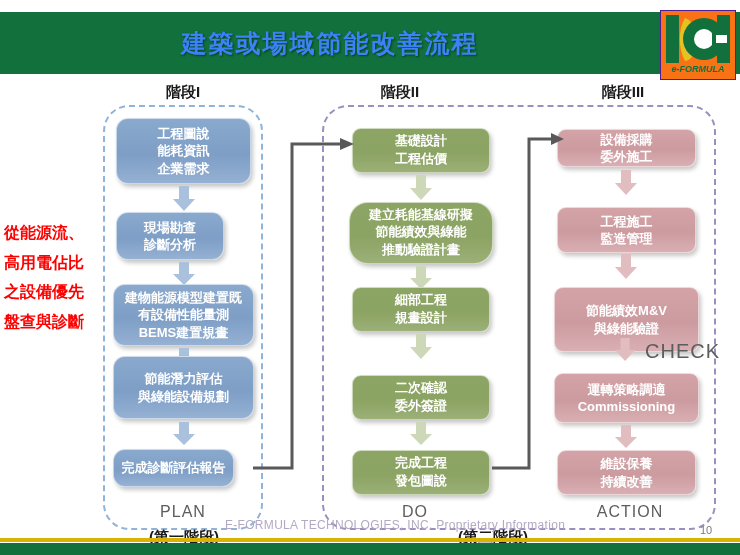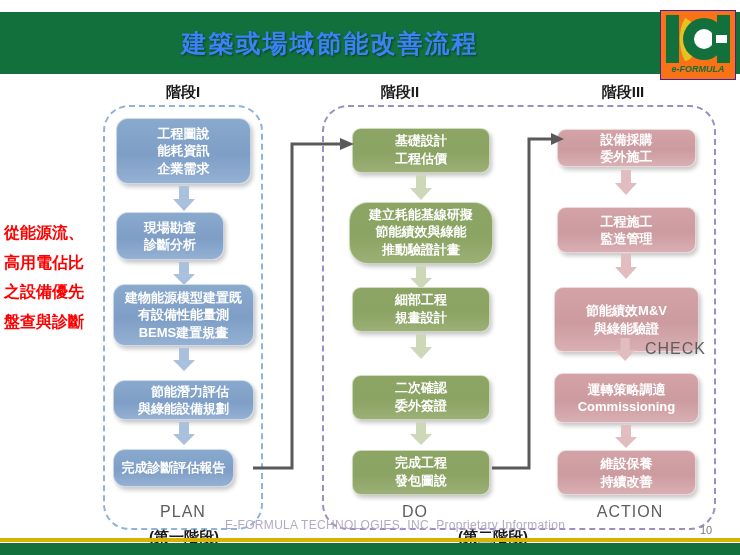--- a/index.html
+++ b/index.html
@@ -85,21 +85,21 @@
   
   .pdca{
     position:absolute;font-size:16px;color:#5d5d5d;letter-spacing:1px;
     text-align:center;white-space:nowrap;
   }
   .phase{
     position:absolute;font-size:15px;font-weight:bold;color:#1a1a1a;
     text-align:center;white-space:nowrap;
   }
   #check-label{
-    position:absolute;left:645px;top:340px;font-size:16px;color:#5d5d5d;
+    position:absolute;left:645px;top:340px;font-size:20px;color:#5d5d5d;
     letter-spacing:1px;white-space:nowrap;
   }
 
   
   #footer-text{
     position:absolute;left:225px;top:518px;width:290px;
     font-size:12px;color:#b3a9c4;letter-spacing:.3px;white-space:nowrap;
   }
   #page-number{
     position:absolute;left:700px;top:524px;font-size:11px;color:#7a7a7a;
@@ -161,21 +161,21 @@
     </svg>
   </div>
   <div class="box" style="left:113px;top:284px;width:141px;height:62px;">建物能源模型建置既
 有設備性能量測
 BEMS建置規畫</div>
   <div class="arrow" style="left:172px;top:348px;">
     <svg width="24" height="24" viewBox="0 0 24 24">
       <polygon points="7,0 17,0 17,12 23,12 12,23 1,12 7,12" fill="#a9c1dc"></polygon>
     </svg>
   </div>
-  <div class="box" style="left:113px;top:380px;width:141px;height:40px;text-align:right;">節能潛力評估
+  <div class="box" style="left:113px;top:356px;width:141px;height:63px;">節能潛力評估
 與綠能設備規劃</div>
   <div class="arrow" style="left:172px;top:422px;">
     <svg width="24" height="24" viewBox="0 0 24 24">
       <polygon points="7,0 17,0 17,12 23,12 12,23 1,12 7,12" fill="#a9c1dc"></polygon>
     </svg>
   </div>
   <div class="box" style="left:113px;top:449px;width:121px;height:38px;">完成診斷評估報告</div>
 </div>
 
 <div class="col2">

